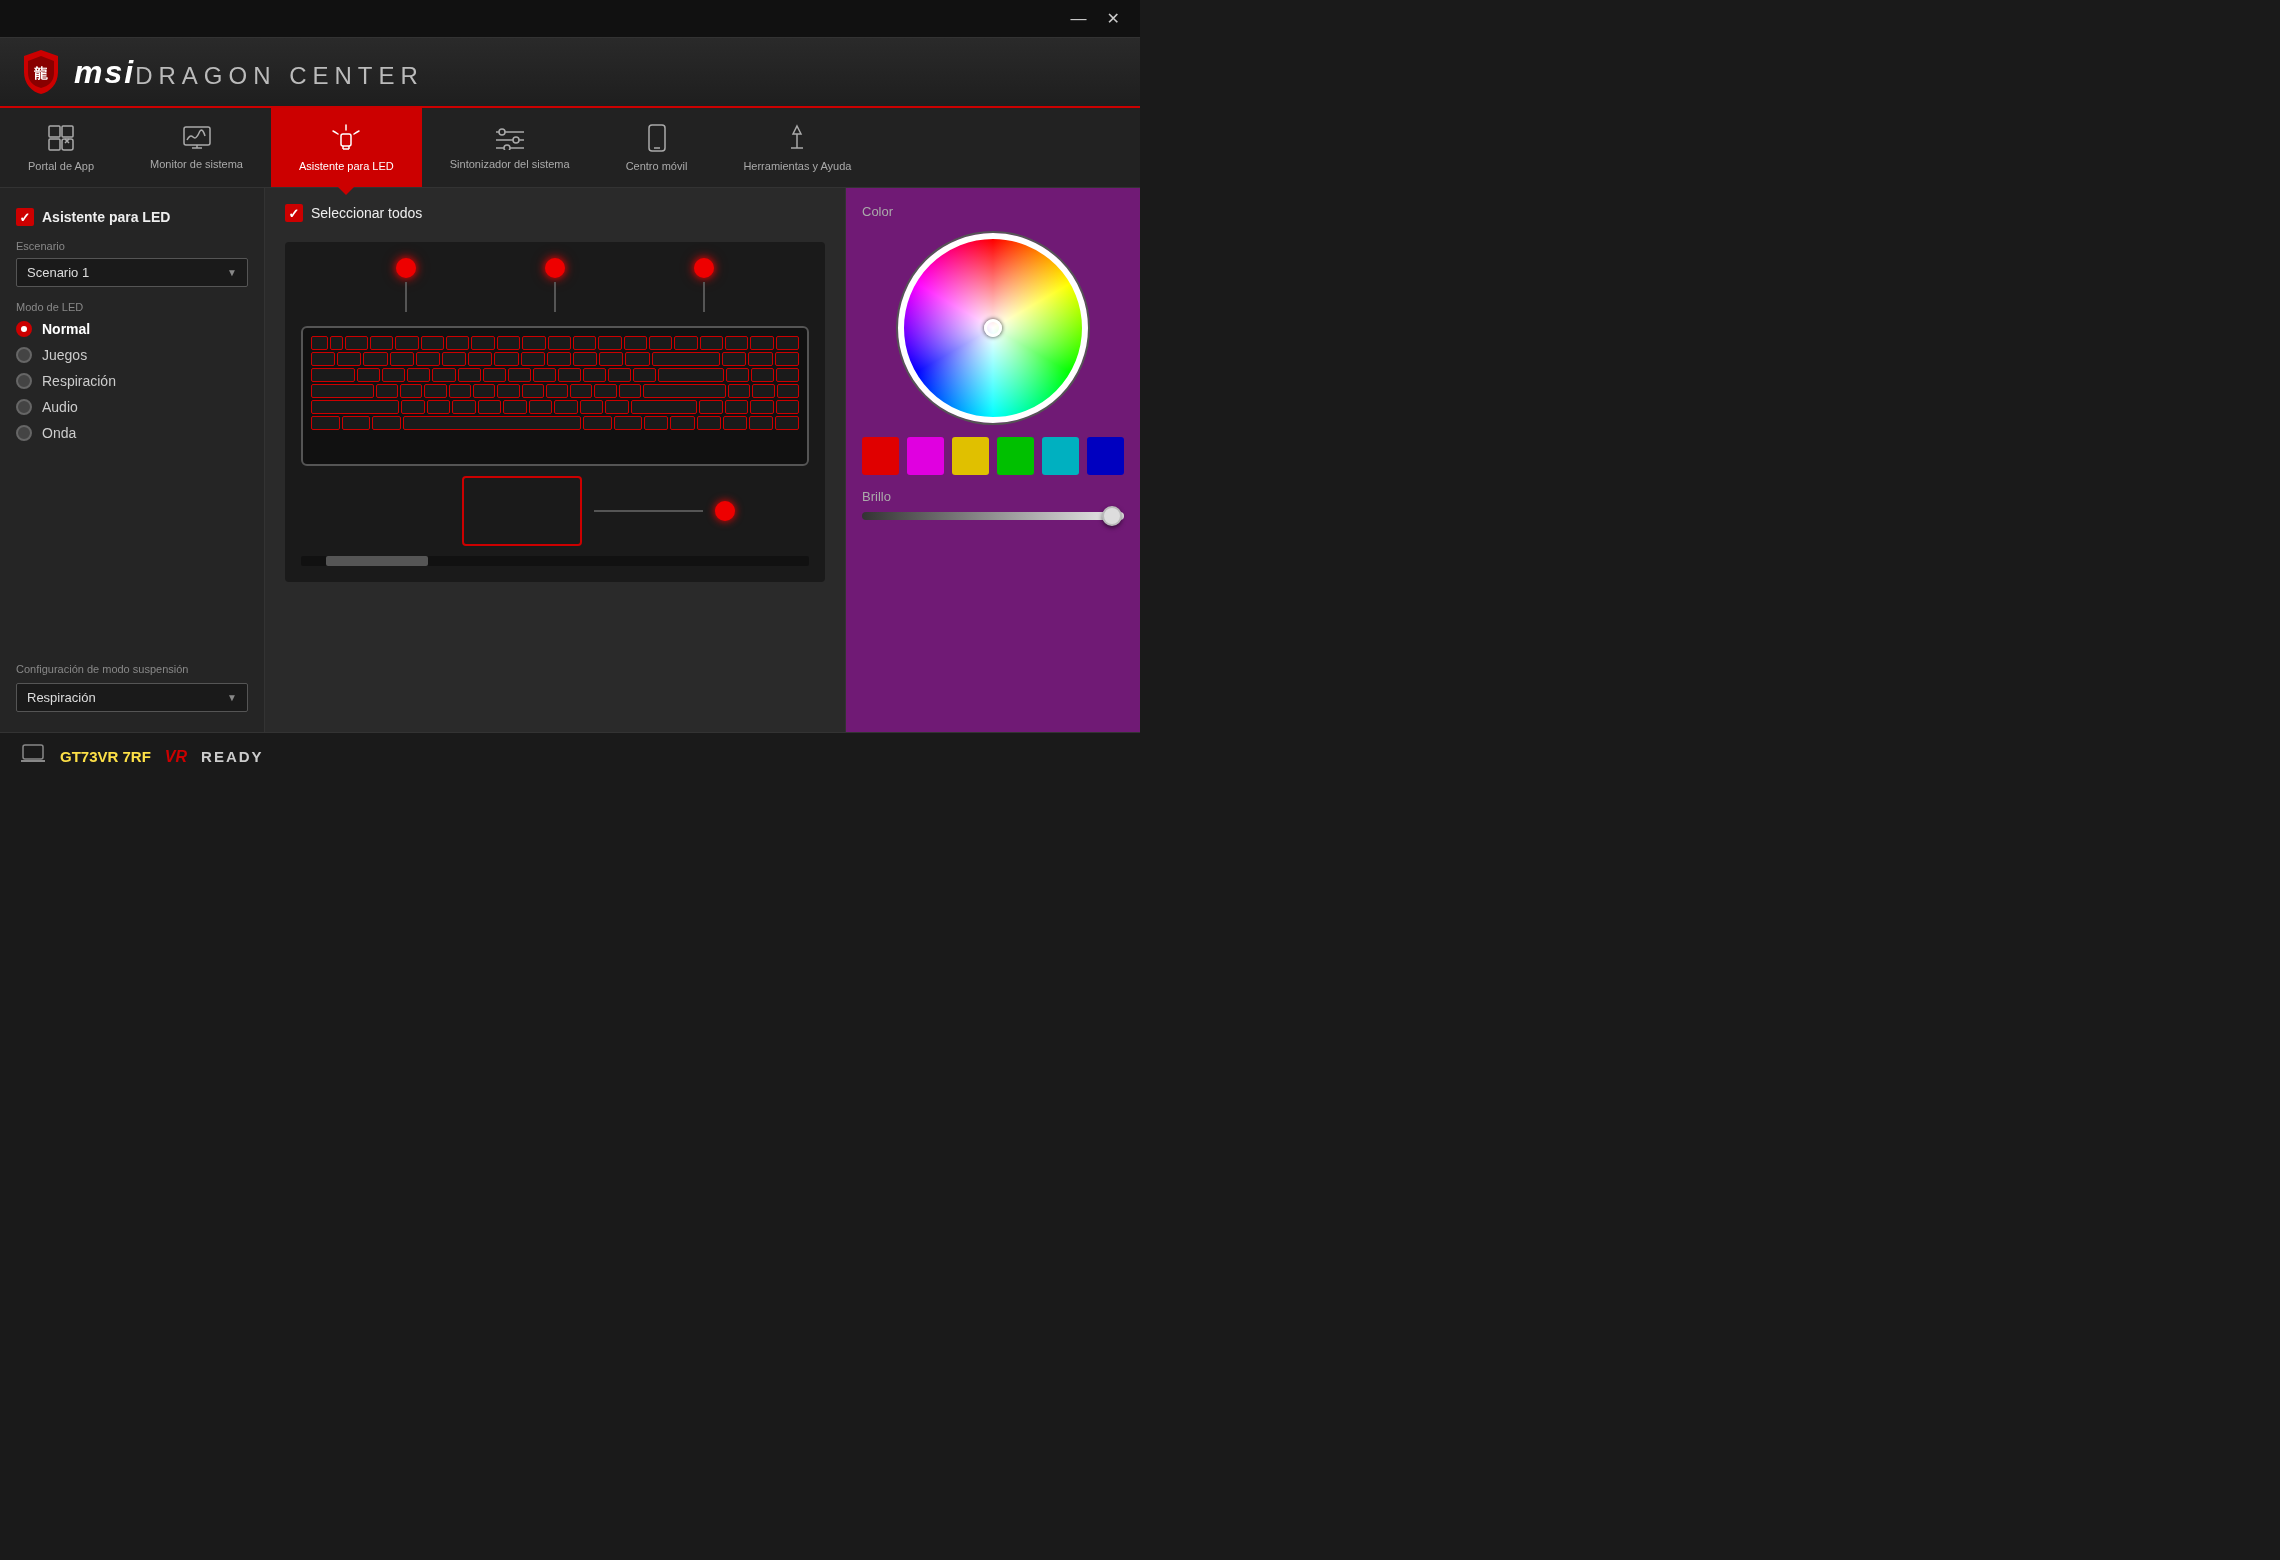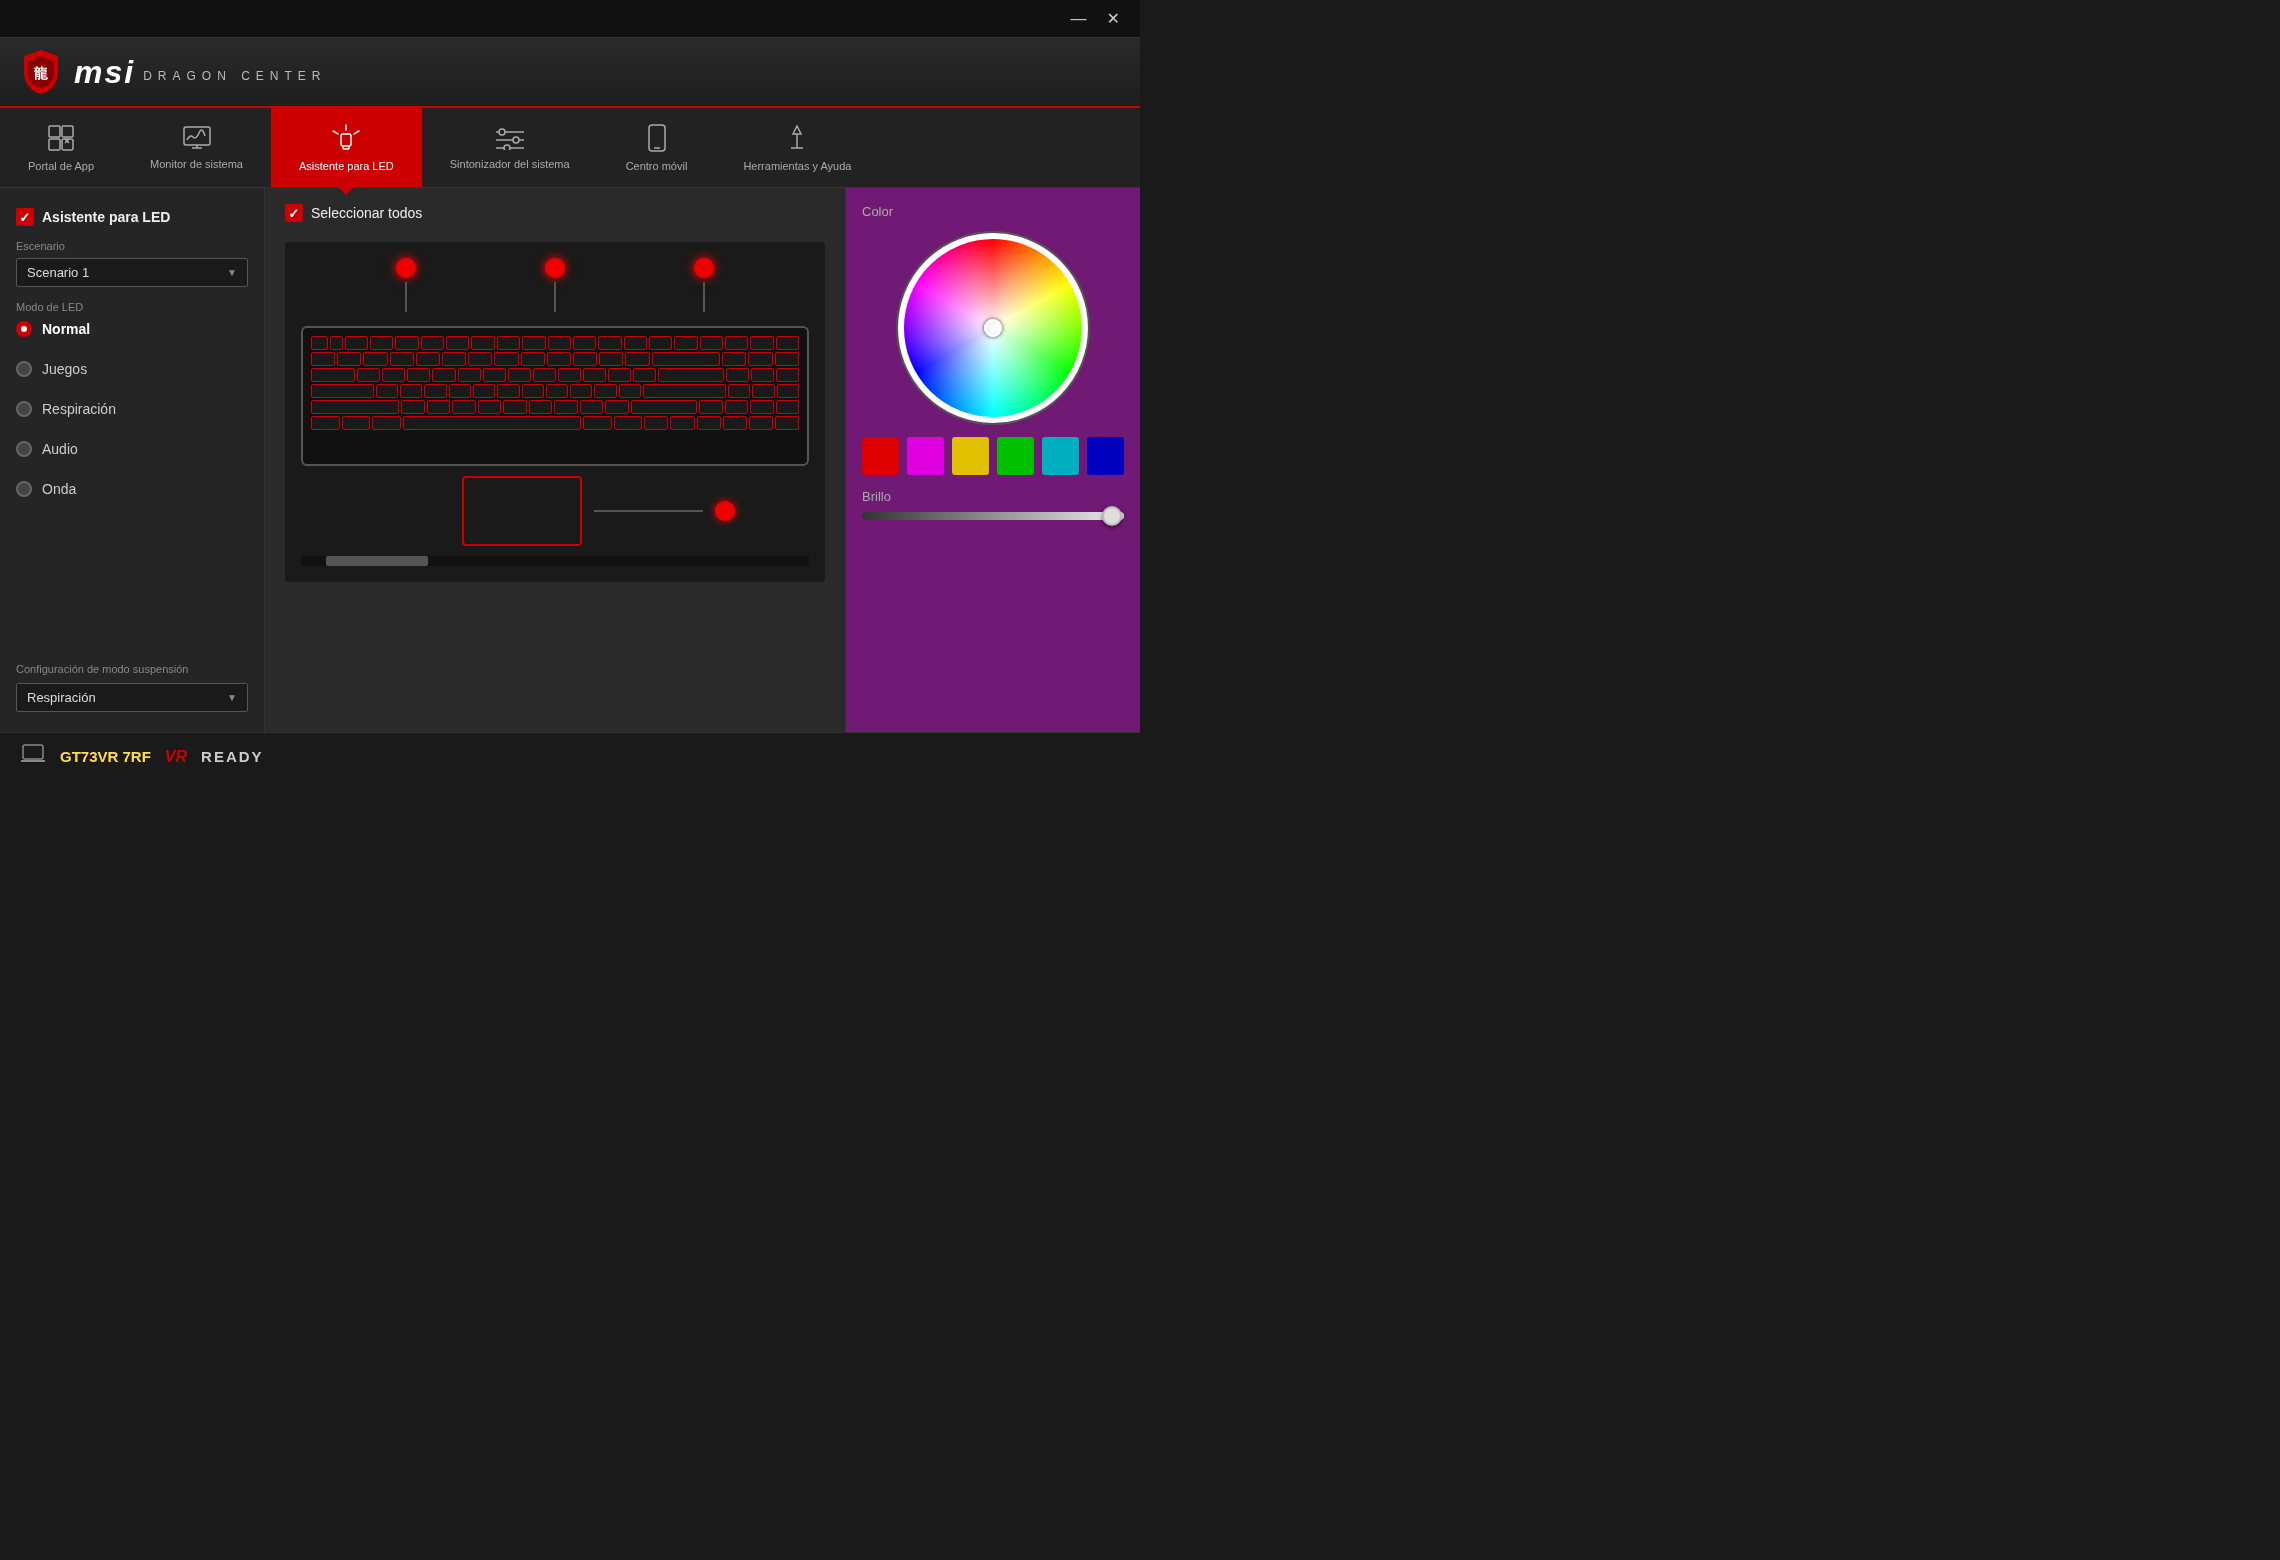--- a/index.html
+++ b/index.html
@@ -48,24 +48,23 @@
     }
     .logo-text {
       font-size: 32px;
       font-weight: 900;
       color: #fff;
       letter-spacing: 2px;
       font-style: italic;
       text-transform: lowercase;
     }
     .logo-subtitle {
-      font-size: 12px;
+      font-size: 24px;
       color: #bbb;
       letter-spacing: 6px;
-      margin-left: 8px;
       font-weight: 300;
       text-transform: uppercase;
       align-self: center;
       padding-top: 8px;
     }
 
     
     .nav-tabs {
       background: #222;
       display: flex;
@@ -176,21 +175,21 @@
       color: #888;
       font-size: 10px;
     }
     .mode-section-label {
       font-size: 11px;
       color: #888;
     }
     .mode-options {
       display: flex;
       flex-direction: column;
-      gap: 24px;
+      gap: 10px;
     }
     .mode-option {
       display: flex;
       align-items: center;
       gap: 10px;
       cursor: pointer;
       font-size: 14px;
       color: #ccc;
     }
     .radio-dot {

